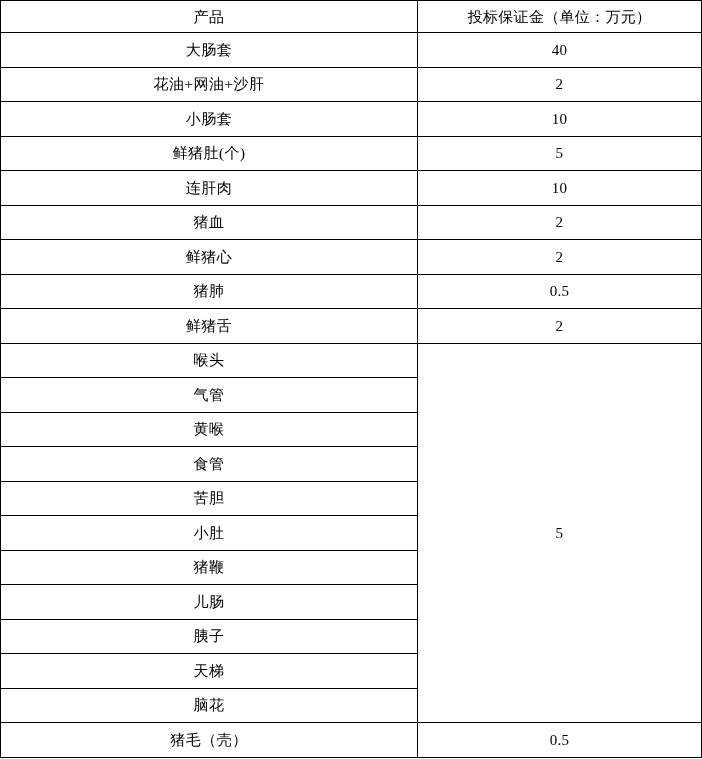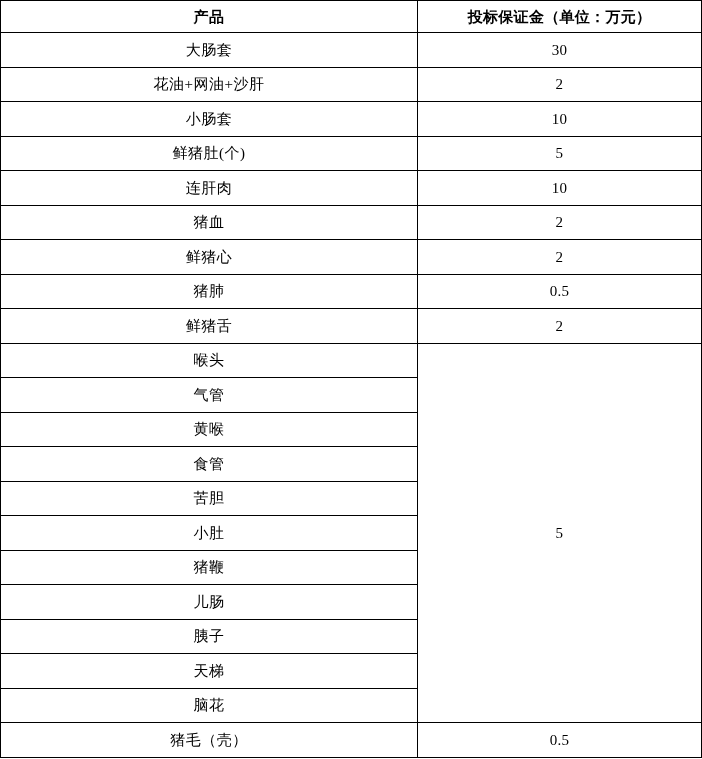--- a/index.html
+++ b/index.html
@@ -33,21 +33,20 @@
     text-align: center;
     vertical-align: middle;
     font-size: 15px;
     line-height: 1.2;
     padding: 0;
     height: 33.5px;
     font-family: "Liberation Serif", "DejaVu Serif", serif;
   }
   table.bid-table td.header-cell {
     height: 31px;
-    font-weight: bold;
   }
   table.bid-table td.product-cell {
     letter-spacing: 0.5px;
   }
   table.bid-table td.deposit-cell {
     letter-spacing: 0.3px;
   }
   table.bid-table td.merged-cell {
     vertical-align: middle;
   }
@@ -62,21 +61,21 @@
       <col class="col-deposit">
     </colgroup>
     <tbody>
       <tr>
         <td class="header-cell product-cell">产品</td>
         <td class="header-cell deposit-cell">投标保证金（单位：万元）</td>
       </tr>
 
       <tr>
         <td class="product-cell">大肠套</td>
-        <td class="deposit-cell">30</td>
+        <td class="deposit-cell">40</td>
       </tr>
       <tr>
         <td class="product-cell">花油+网油+沙肝</td>
         <td class="deposit-cell">2</td>
       </tr>
       <tr>
         <td class="product-cell">小肠套</td>
         <td class="deposit-cell">10</td>
       </tr>
       <tr>

